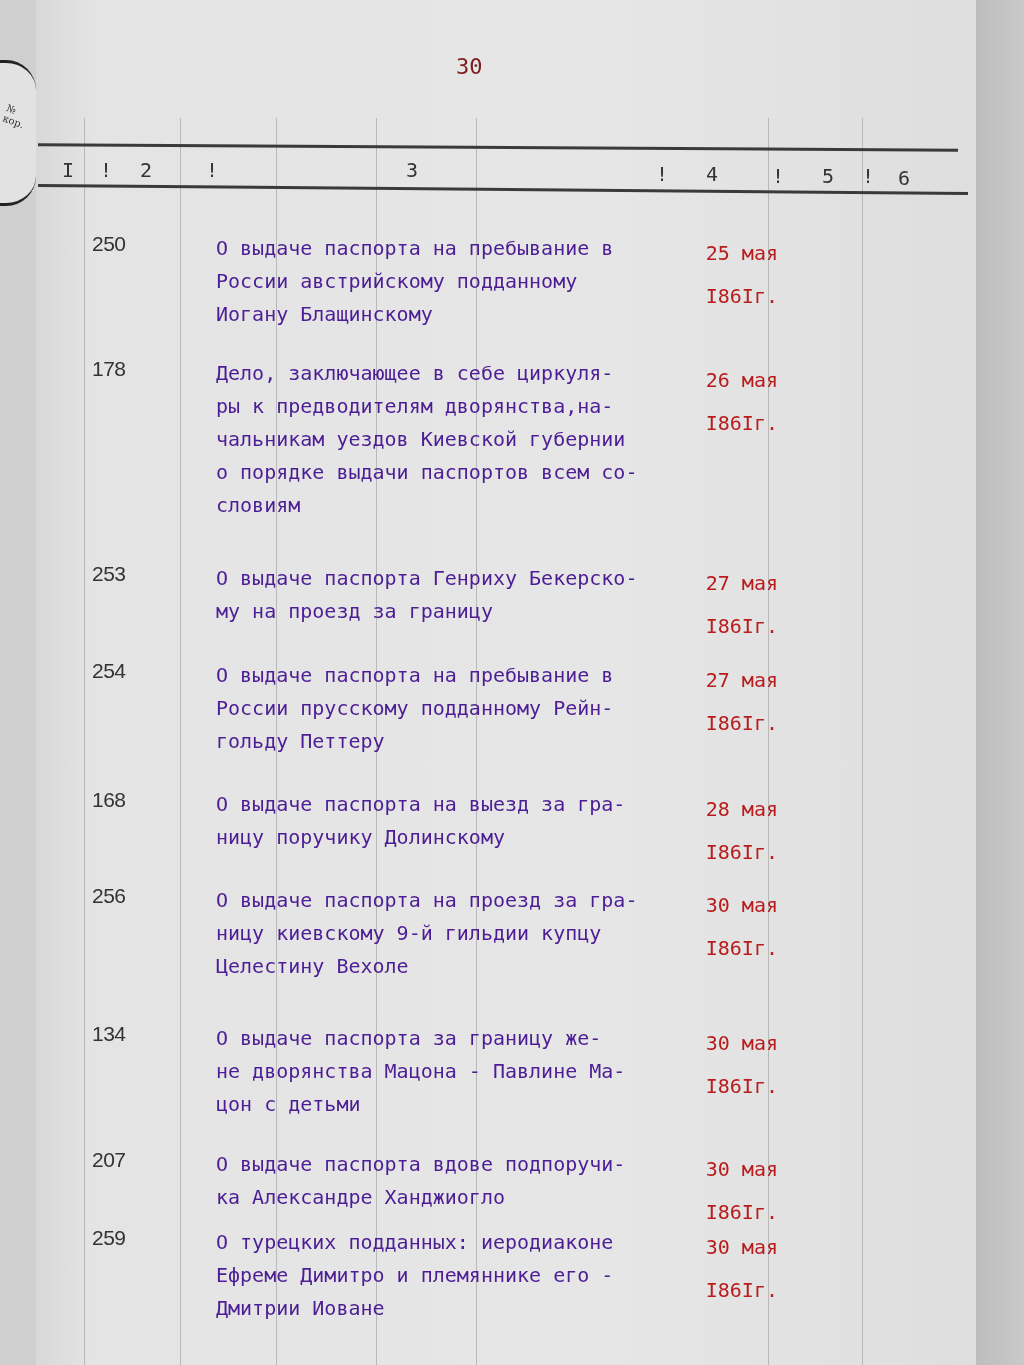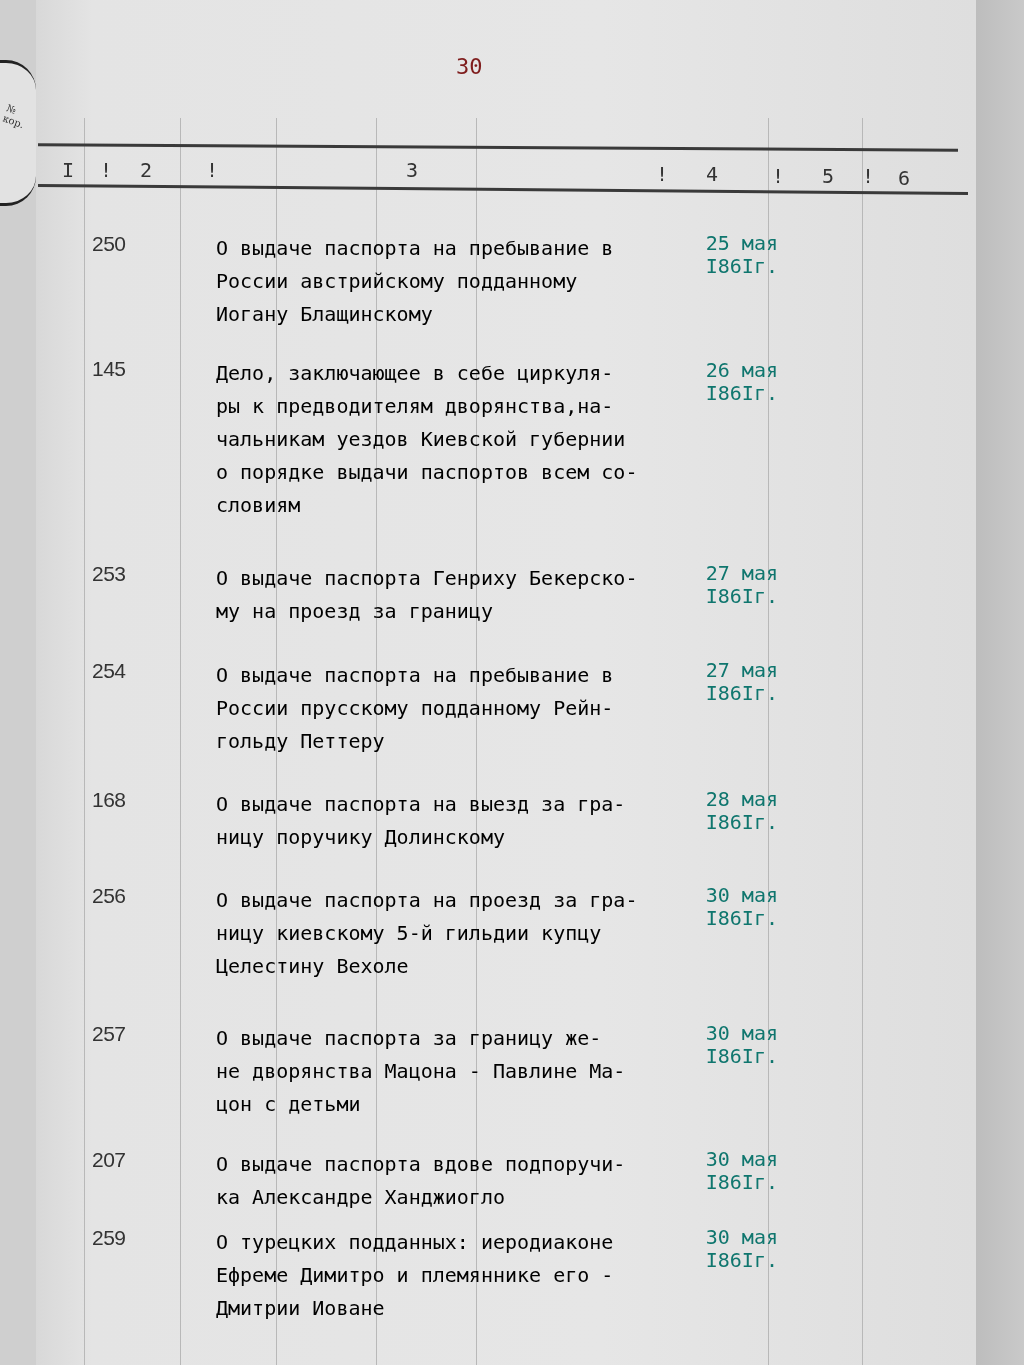--- a/index.html
+++ b/index.html
@@ -40,26 +40,26 @@
   .col-header {
     position: absolute; top: 158px; font-size: 20px; color: #333;
   }
   .entry { position: absolute; left: 0; width: 1024px; }
   .entry .num {
     position: absolute; left: 92px; font-size: 21px; color: #333;
     font-family: "Liberation Sans", sans-serif; letter-spacing: -0.5px;
   }
   .entry .title {
     position: absolute; left: 216px; width: 470px;
-    font-size: 20px; line-height: 33px; color: #000000;
+    font-size: 20px; line-height: 33px; color: #4c1d95;
     white-space: pre-line;
   }
   .entry .date {
     position: absolute; left: 688px; width: 90px; text-align: right;
-    font-size: 20px; line-height: 23px; color: #0f766e; white-space: pre-line;
+    font-size: 20px; line-height: 43px; color: #b91c1c; white-space: pre-line;
   }
 </style>
 </head>
 <body>
 
 <div class="page"></div>
 <div class="right-edge"></div>
 <div class="left-tab">
   <span>№ кор.</span>
 </div>
@@ -92,21 +92,21 @@
 <div class="entry" style="top:232px">
   <span class="num">250</span>
   <span class="title" style="top:0">О выдаче паспорта на пребывание в
 России австрийскому подданному
 Иогану Блащинскому</span>
   <span class="date" style="top:0">25 мая
 I86Iг.</span>
 </div>
 
 <div class="entry" style="top:357px">
-  <span class="num">145</span>
+  <span class="num">178</span>
   <span class="title">Дело, заключающее в себе циркуля-
 ры к предводителям дворянства,на-
 чальникам уездов Киевской губернии
 о порядке выдачи паспортов всем со-
 словиям</span>
   <span class="date" style="top:2px">26 мая
 I86Iг.</span>
 </div>
 
 <div class="entry" style="top:562px">
@@ -130,28 +130,28 @@
   <span class="num">168</span>
   <span class="title">О выдаче паспорта на выезд за гра-
 ницу поручику Долинскому</span>
   <span class="date">28 мая
 I86Iг.</span>
 </div>
 
 <div class="entry" style="top:884px">
   <span class="num">256</span>
   <span class="title">О выдаче паспорта на проезд за гра-
-ницу киевскому 5-й гильдии купцу
+ницу киевскому 9-й гильдии купцу
 Целестину Вехоле</span>
   <span class="date">30 мая
 I86Iг.</span>
 </div>
 
 <div class="entry" style="top:1022px">
-  <span class="num">257</span>
+  <span class="num">134</span>
   <span class="title">О выдаче паспорта за границу же-
 не дворянства Мацона - Павлине Ма-
 цон с детьми</span>
   <span class="date">30 мая
 I86Iг.</span>
 </div>
 
 <div class="entry" style="top:1148px">
   <span class="num">207</span>
   <span class="title">О выдаче паспорта вдове подпоручи-

